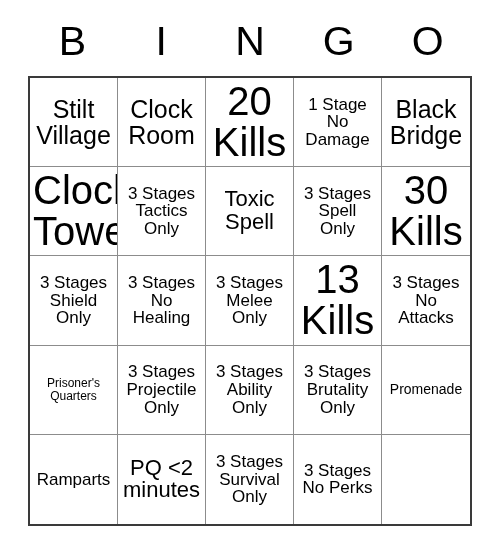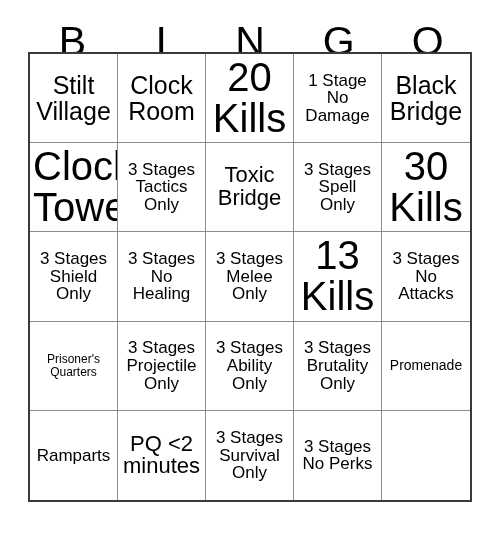--- a/index.html
+++ b/index.html
@@ -42,21 +42,21 @@
     font-weight: 400;
     letter-spacing: 0;
     color: #000000;
     user-select: none;
   }
 
   
   #grid {
     position: absolute;
     left: 28px;
-    top: 52px;
+    top: 76px;
     width: 444px;
     height: 450px;
     box-sizing: border-box;
     border: 2px solid #3a3a3a;
     display: grid;
     grid-template-columns: repeat(5, 1fr);
     grid-template-rows: repeat(5, 1fr);
     background: #ffffff;
   }
 
@@ -131,21 +131,21 @@
         <span class="cell-text fs-xl">Clock
 Tower</span>
       </div>
     <div class="cell">
         <span class="cell-text fs-sm">3 Stages
 Tactics
 Only</span>
       </div>
     <div class="cell">
         <span class="cell-text fs-md">Toxic
-Bridge</span>
+Spell</span>
       </div>
     <div class="cell">
         <span class="cell-text fs-sm">3 Stages
 Spell
 Only</span>
       </div>
     <div class="cell">
         <span class="cell-text fs-xl">30
 Kills</span>
       </div>

